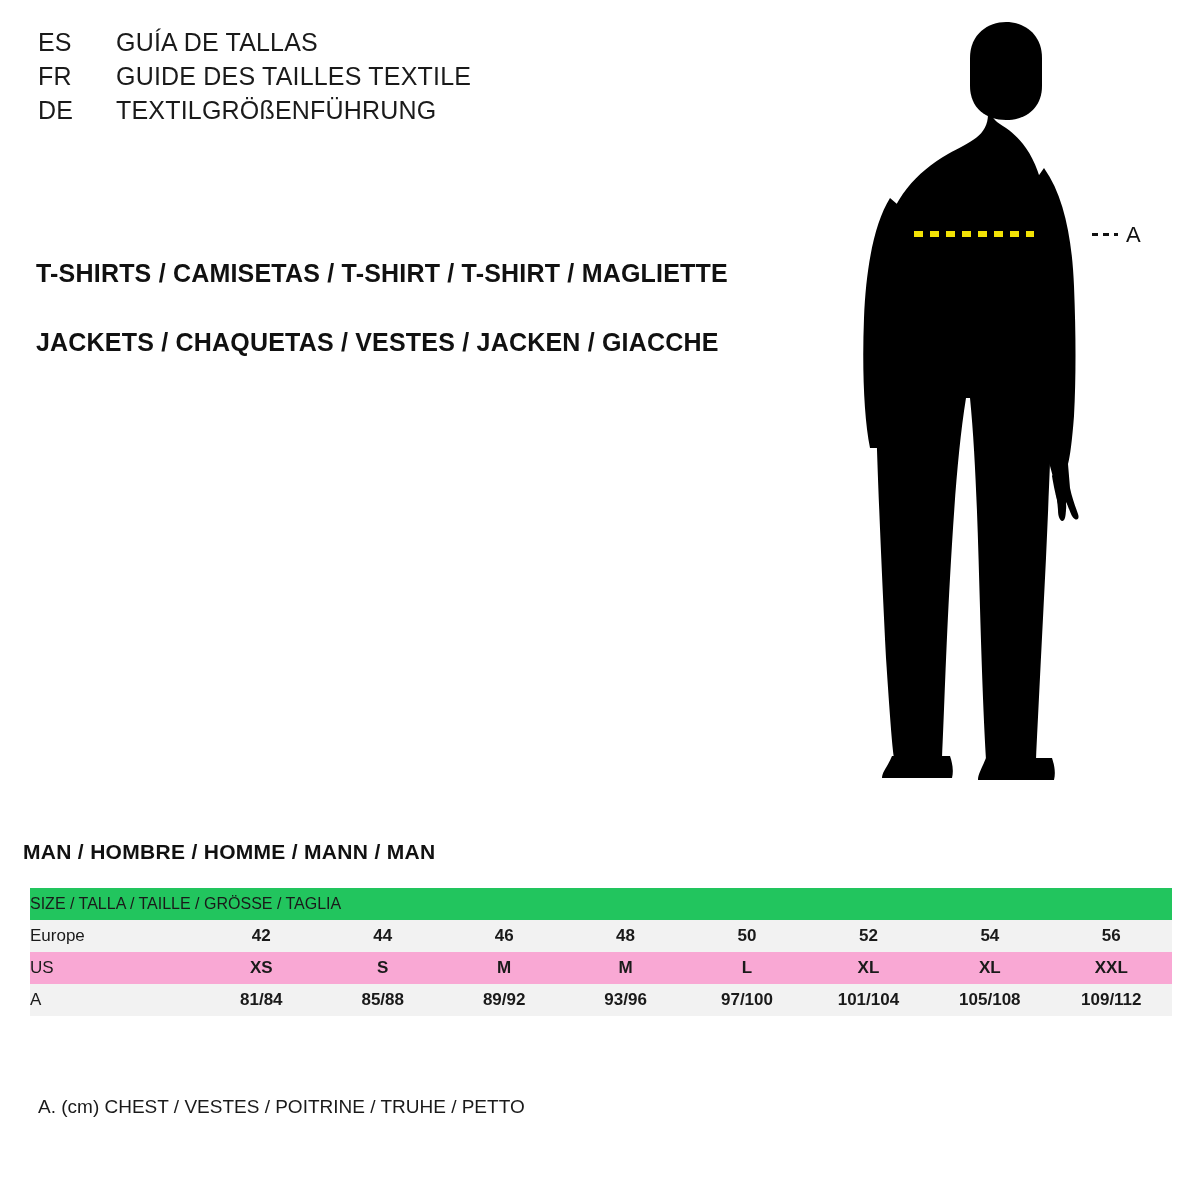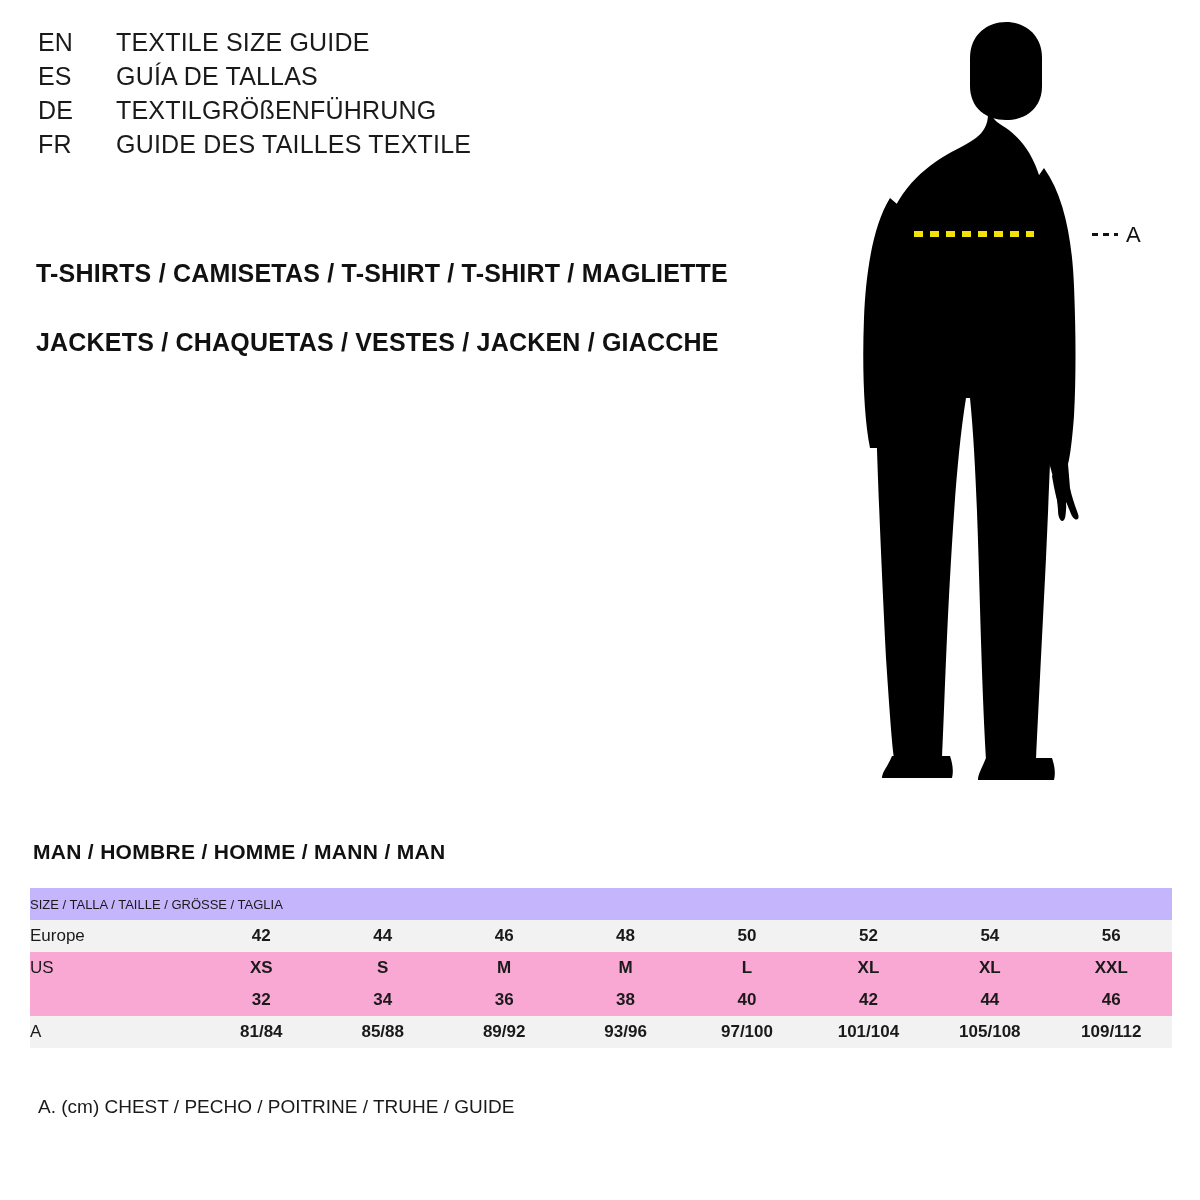--- a/index.html
+++ b/index.html
@@ -77,21 +77,21 @@
     left: 1092px;
     top: 233px;
     width: 26px;
     height: 3px;
     background: repeating-linear-gradient(to right, #111 0 6px, transparent 6px 11px);
   }
 
   
   .man-title {
     position: absolute;
-    left: 33px;
+    left: 23px;
     top: 840px;
     font-size: 21px;
     font-weight: bold;
     letter-spacing: 0.3px;
     color: #111111;
   }
 
   table.size-table {
     position: absolute;
     left: 30px;
@@ -100,22 +100,22 @@
     border-collapse: collapse;
     font-size: 17px;
     color: #1a1a1a;
   }
   table.size-table td {
     height: 32px;
     padding: 0;
     vertical-align: middle;
   }
   .row-head td {
-    background: #c4b5fd;
-    font-size: 13px;
+    background: #22c55e;
+    font-size: 16px;
     color: #1a1a1a;
   }
   .row-light td { background: #f2f2f2; }
   .row-mid td   { background: #f9a8d4; }
   .label-cell {
     padding-left: 12px;
     text-align: left;
     width: 170px;
     margin-left: 39px;
   }
@@ -135,34 +135,30 @@
     top: 1096px;
     font-size: 19px;
     color: #1a1a1a;
   }
 </style>
 </head>
 <body>
 
 <div class="lang-block">
   <div class="lang-row">
-    <span class="lang-code">EN</span>
-    <span class="lang-text">TEXTILE SIZE GUIDE</span>
-  </div>
-  <div class="lang-row">
     <span class="lang-code">ES</span>
     <span class="lang-text">GUÍA DE TALLAS</span>
   </div>
   <div class="lang-row">
+    <span class="lang-code">FR</span>
+    <span class="lang-text">GUIDE DES TAILLES TEXTILE</span>
+  </div>
+  <div class="lang-row">
     <span class="lang-code">DE</span>
     <span class="lang-text">TEXTILGRÖßENFÜHRUNG</span>
-  </div>
-  <div class="lang-row">
-    <span class="lang-code">FR</span>
-    <span class="lang-text">GUIDE DES TAILLES TEXTILE</span>
   </div>
 </div>
 
 <div class="category-block">
   <div class="category-line">T-SHIRTS / CAMISETAS / T-SHIRT / T-SHIRT / MAGLIETTE</div>
   <div class="category-line">JACKETS / CHAQUETAS / VESTES / JACKEN / GIACCHE</div>
 </div>
 
 <div class="figure-wrap">
   <svg width="360" height="770" viewBox="0 0 360 770" xmlns="http://www.w3.org/2000/svg">
@@ -225,38 +221,27 @@
       <td class="label-cell">US</td>
       <td class="val-cell">XS</td>
       <td class="val-cell">S</td>
       <td class="val-cell">M</td>
       <td class="val-cell">M</td>
       <td class="val-cell">L</td>
       <td class="val-cell">XL</td>
       <td class="val-cell">XL</td>
       <td class="val-cell">XXL</td>
     </tr>
-    <tr class="row-mid">
-      <td class="label-cell"></td>
-      <td class="val-cell">32</td>
-      <td class="val-cell">34</td>
-      <td class="val-cell">36</td>
-      <td class="val-cell">38</td>
-      <td class="val-cell">40</td>
-      <td class="val-cell">42</td>
-      <td class="val-cell">44</td>
-      <td class="val-cell">46</td>
-    </tr>
     <tr class="row-light">
       <td class="label-cell">A</td>
       <td class="val-cell">81/84</td>
       <td class="val-cell">85/88</td>
       <td class="val-cell">89/92</td>
       <td class="val-cell">93/96</td>
       <td class="val-cell">97/100</td>
       <td class="val-cell">101/104</td>
       <td class="val-cell">105/108</td>
       <td class="val-cell">109/112</td>
     </tr>
   </tbody>
 </table>
 
-<div class="footnote">A. (cm) CHEST / PECHO / POITRINE / TRUHE / GUIDE</div>
+<div class="footnote">A. (cm) CHEST / VESTES / POITRINE / TRUHE / PETTO</div>
 
 </body></html>

